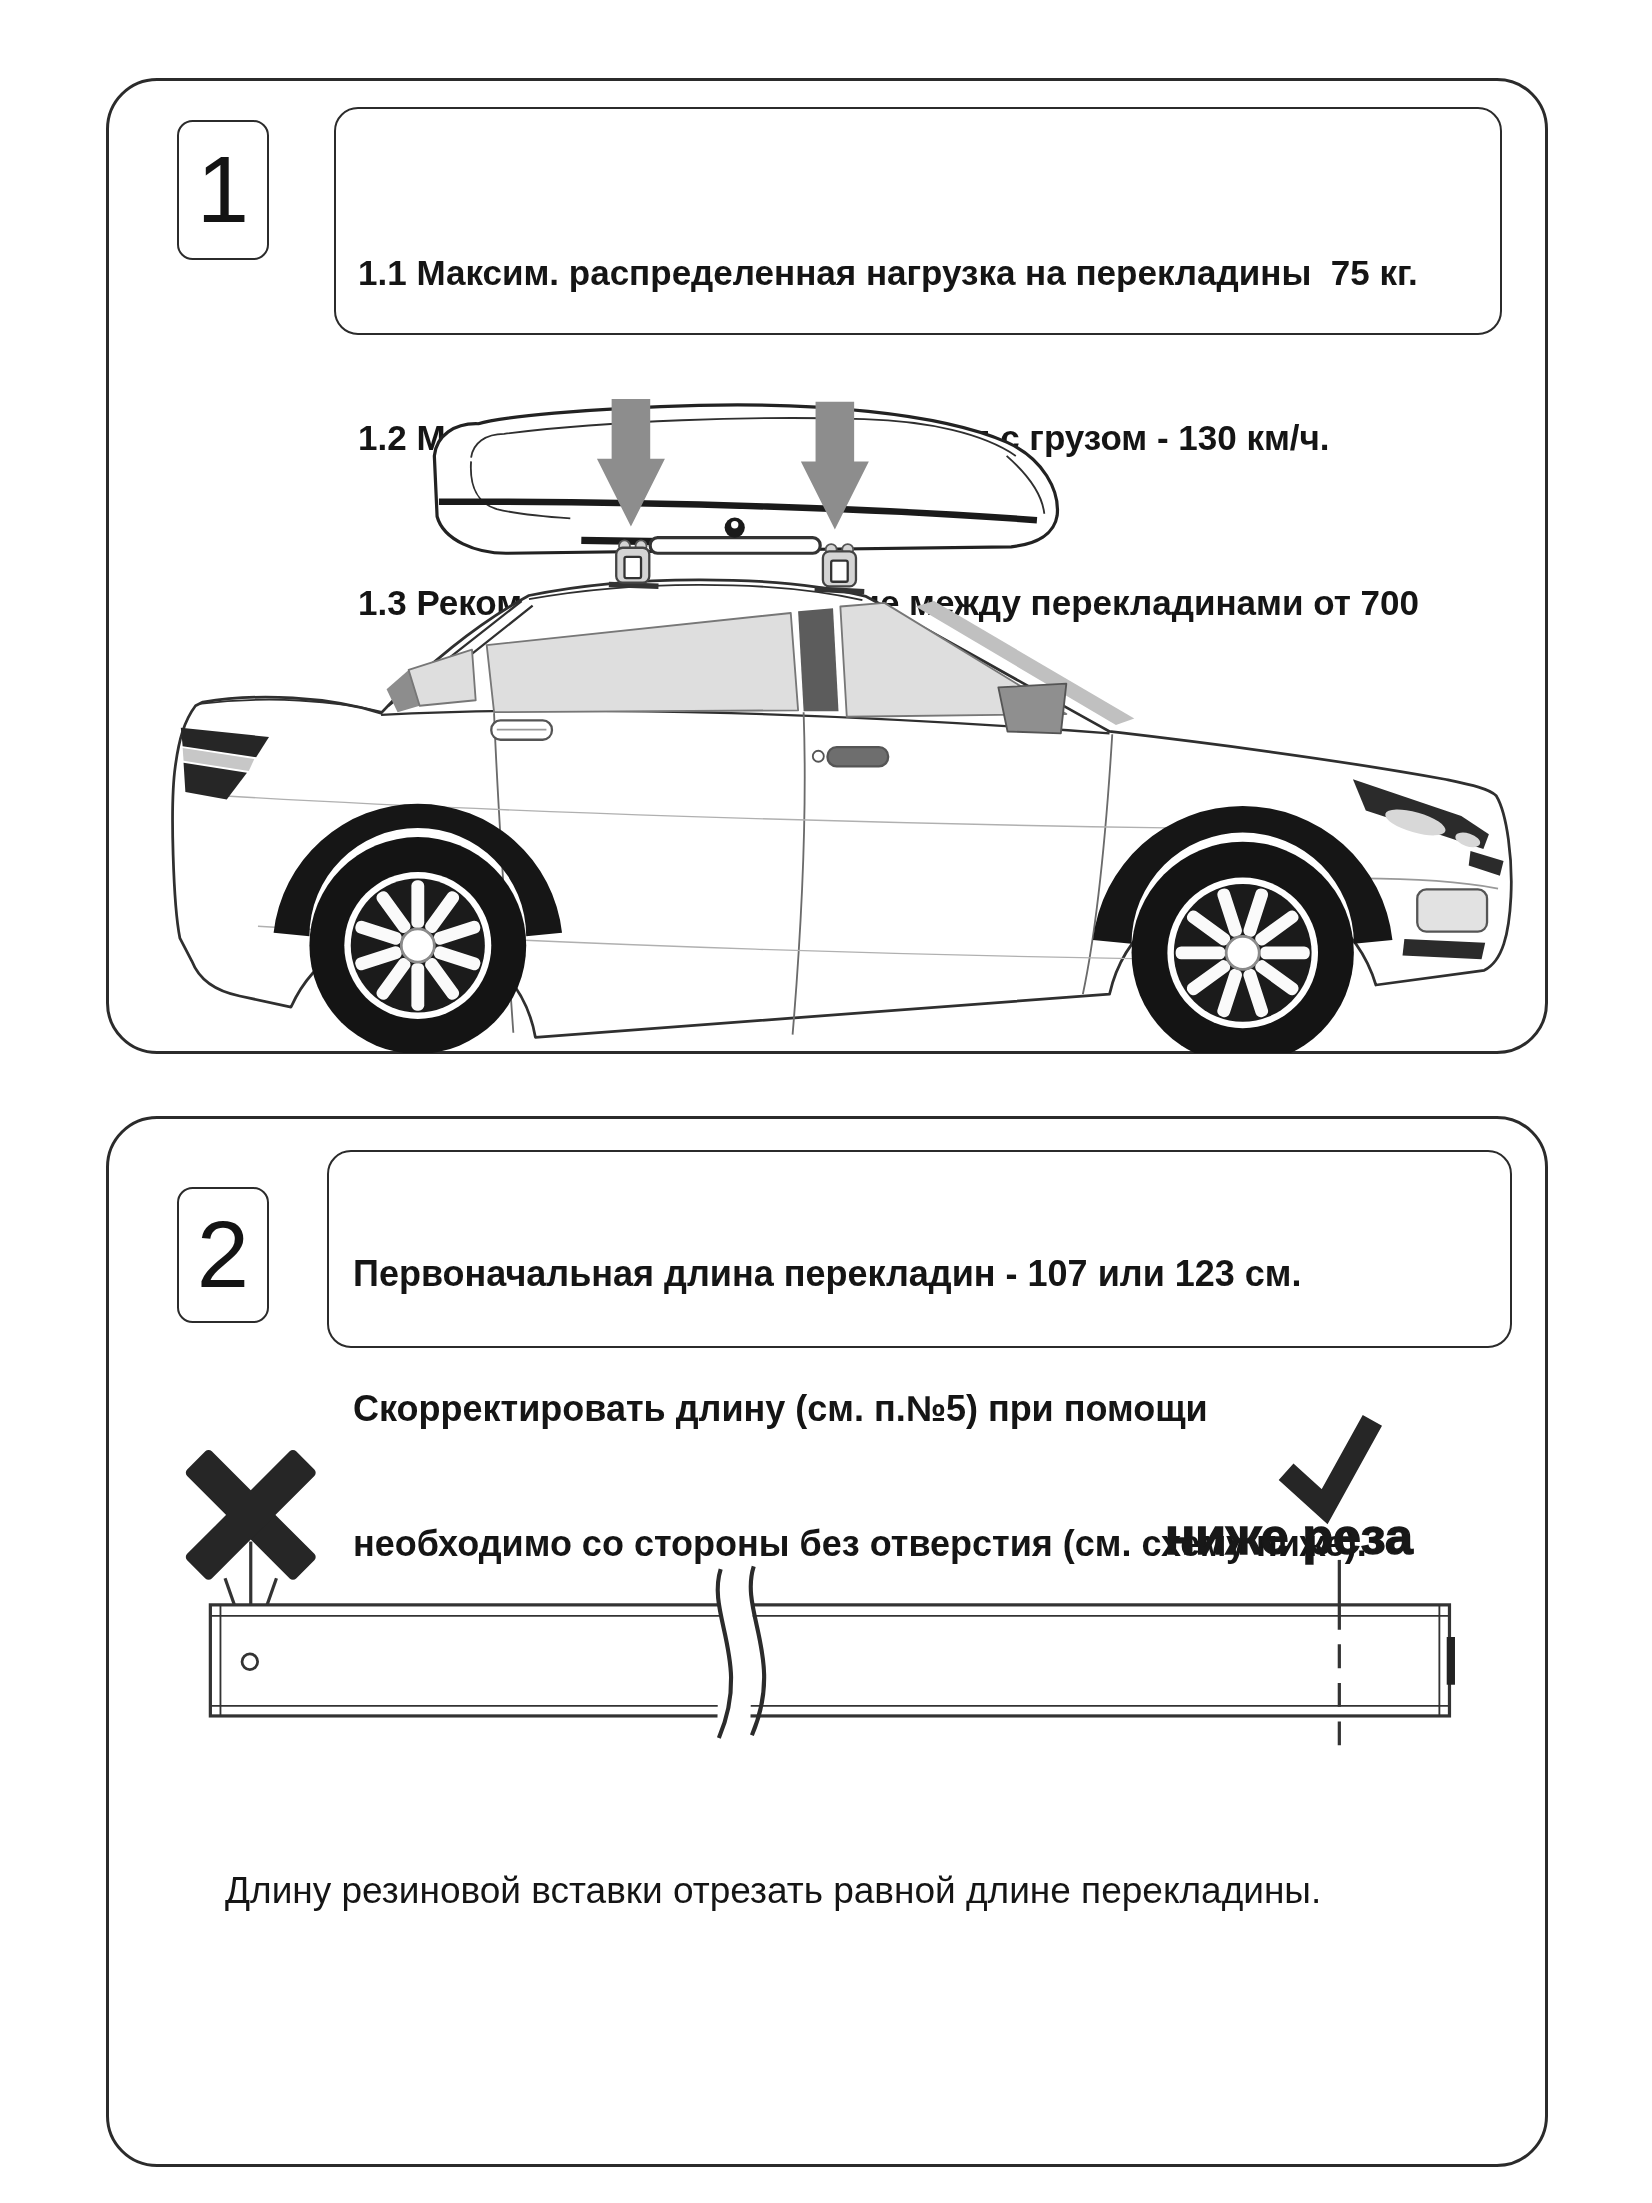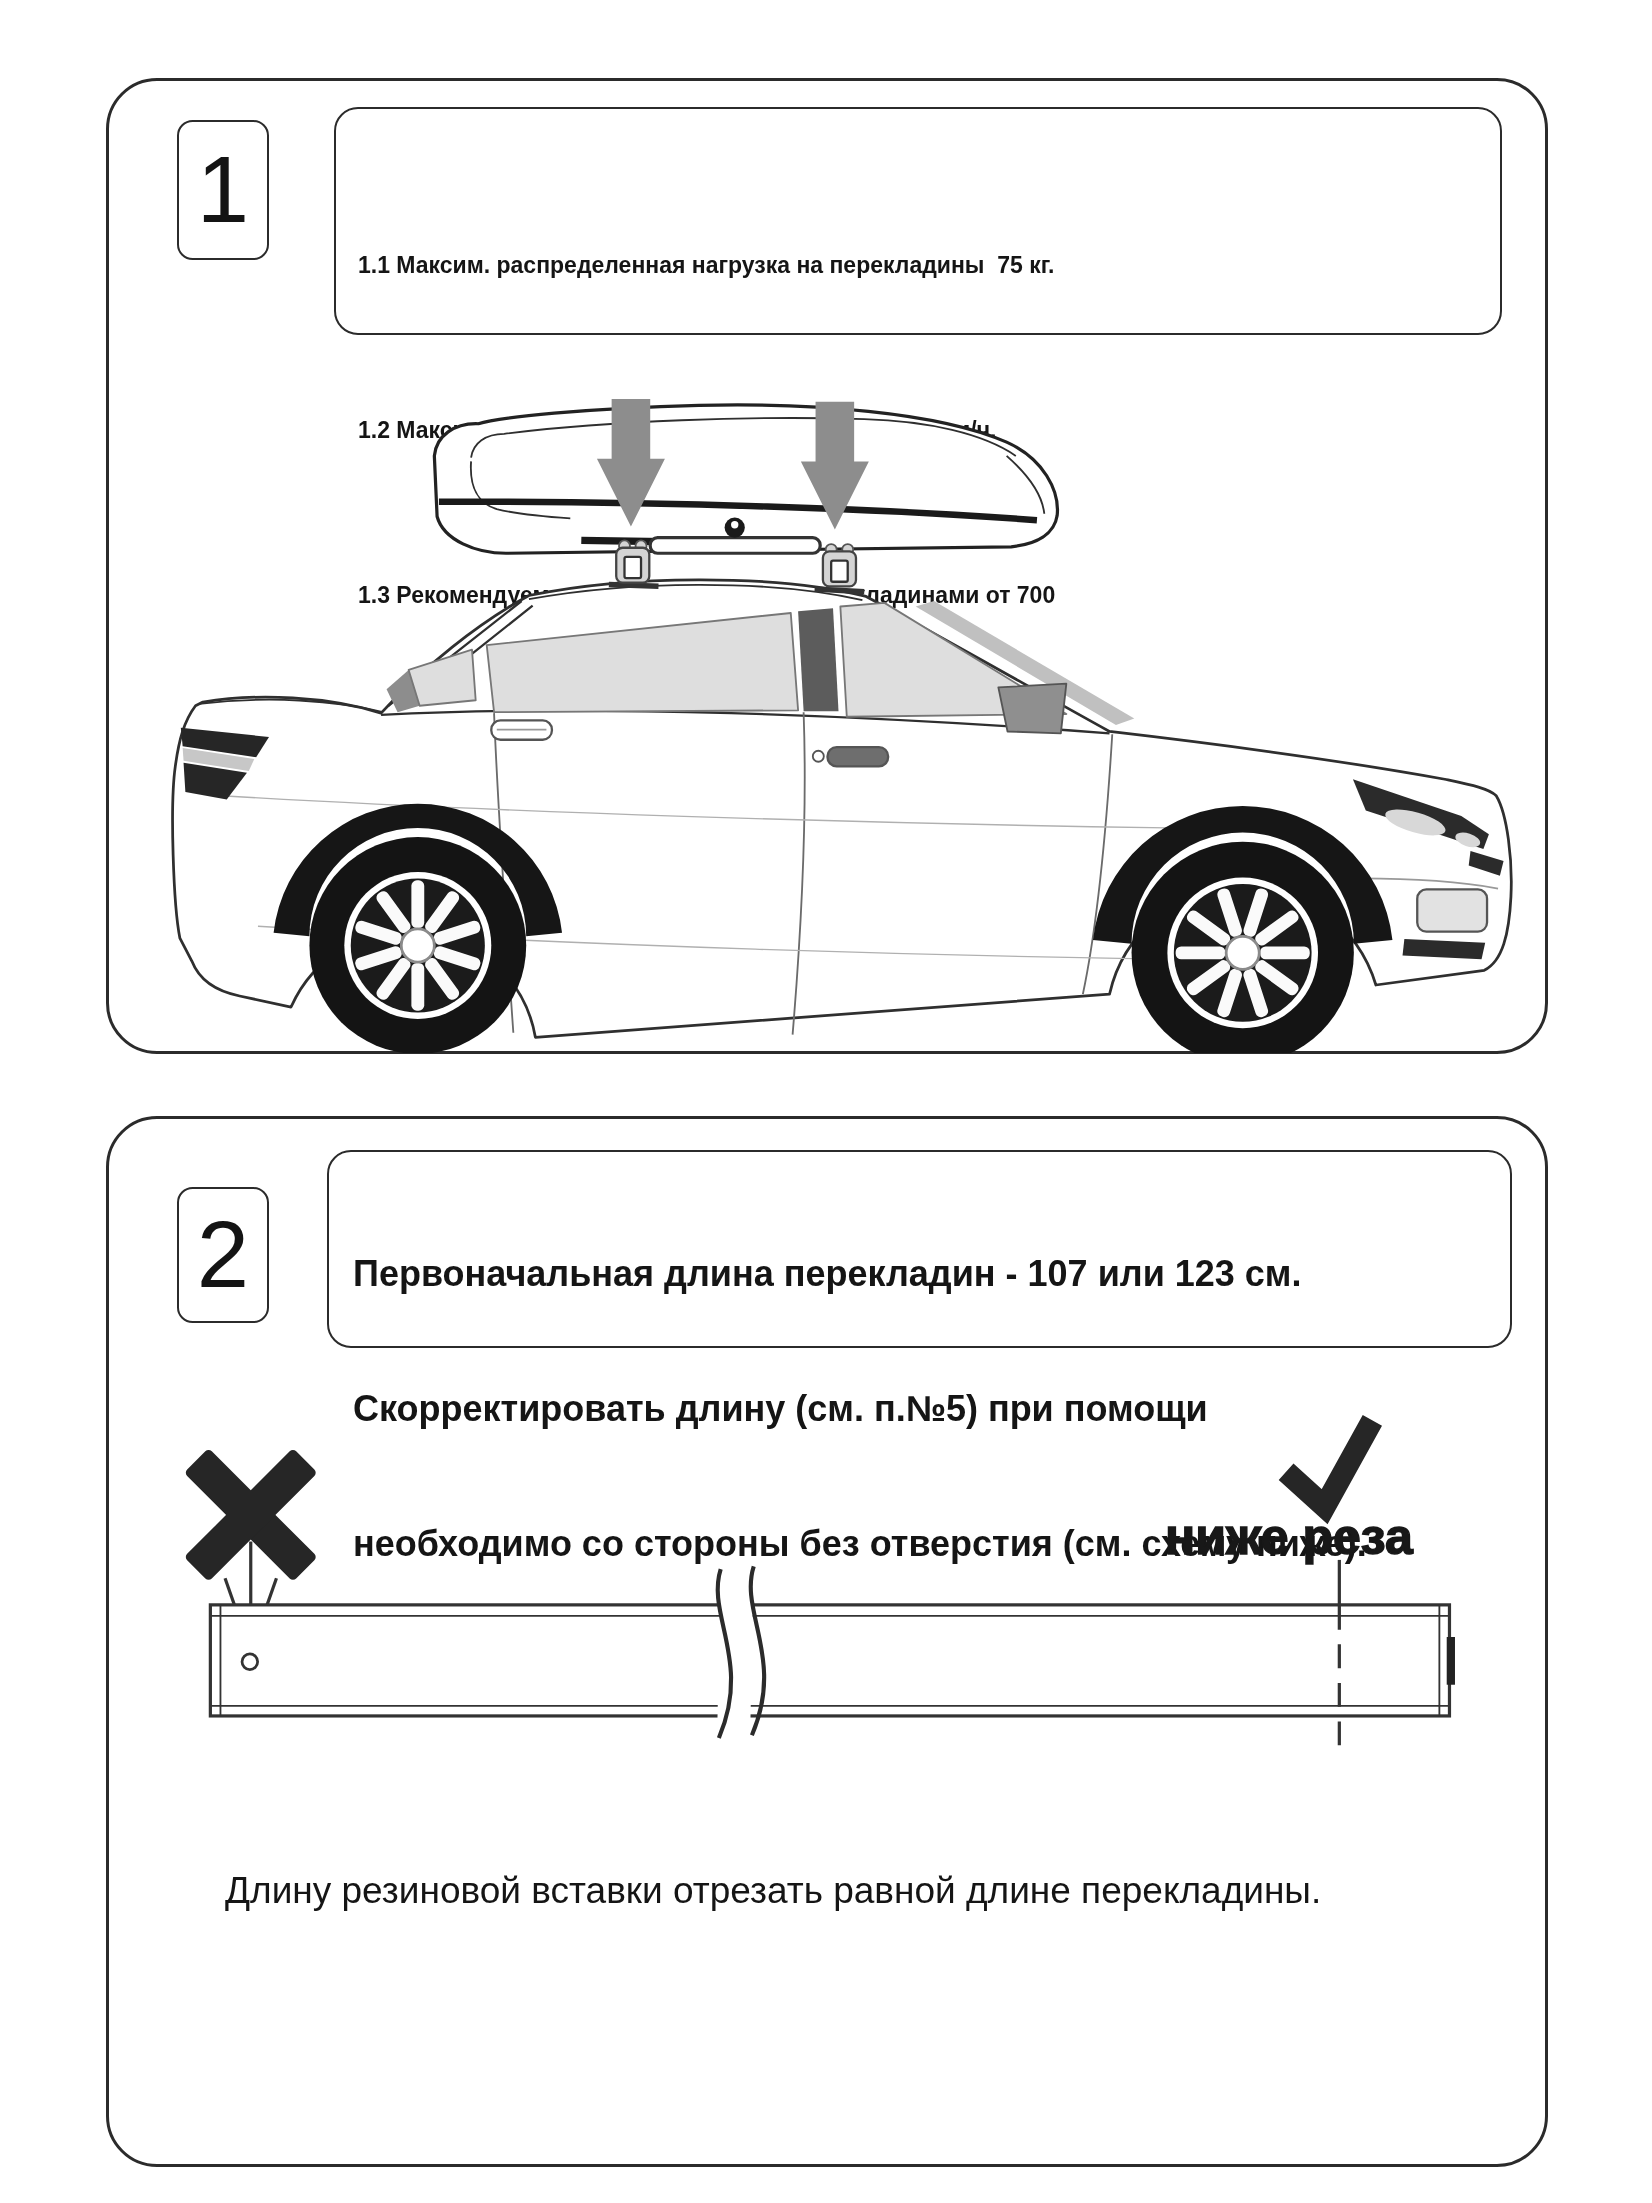--- a/index.html
+++ b/index.html
@@ -17,21 +17,21 @@
     position:absolute;width:92px;display:flex;align-items:center;justify-content:center;
     border:2.8px solid #2b2b2b;border-radius:15.6px;background:#fff;
     font-size:94px;font-weight:400;color:#141414;box-sizing:border-box;
   }
   .numbox.n1{left:68px;top:39px;height:140px;}
   .numbox.n2{left:68px;top:68px;height:136px;}
   .textbox{
     position:absolute;border:2.8px solid #2b2b2b;border-radius:24px;background:#fff;
     box-sizing:border-box;font-weight:700;white-space:pre;color:#151515;
   }
-  .textbox.t1{left:225px;top:26px;width:1168px;height:228px;padding:19px 0 0 22px;font-size:23px;line-height:55px;}
+  .textbox.t1{left:225px;top:26px;width:1168px;height:228px;padding:26px 0 0 22px;font-size:35px;line-height:55px;}
   .textbox.t2{left:218px;top:31px;width:1185px;height:198px;padding:9.2px 0 0 24px;font-size:36px;line-height:45px;}
   .lineaReza{
     position:absolute;left:1056px;top:389px;width:395px;
     font-size:50px;font-weight:700;letter-spacing:0px;color:#181818;
     -webkit-text-stroke:1.5px #181818;white-space:nowrap;
   }
   .caption{
     position:absolute;left:116px;top:751px;width:1304px;
     font-size:37px;font-weight:400;color:#151515;white-space:nowrap;
   }

